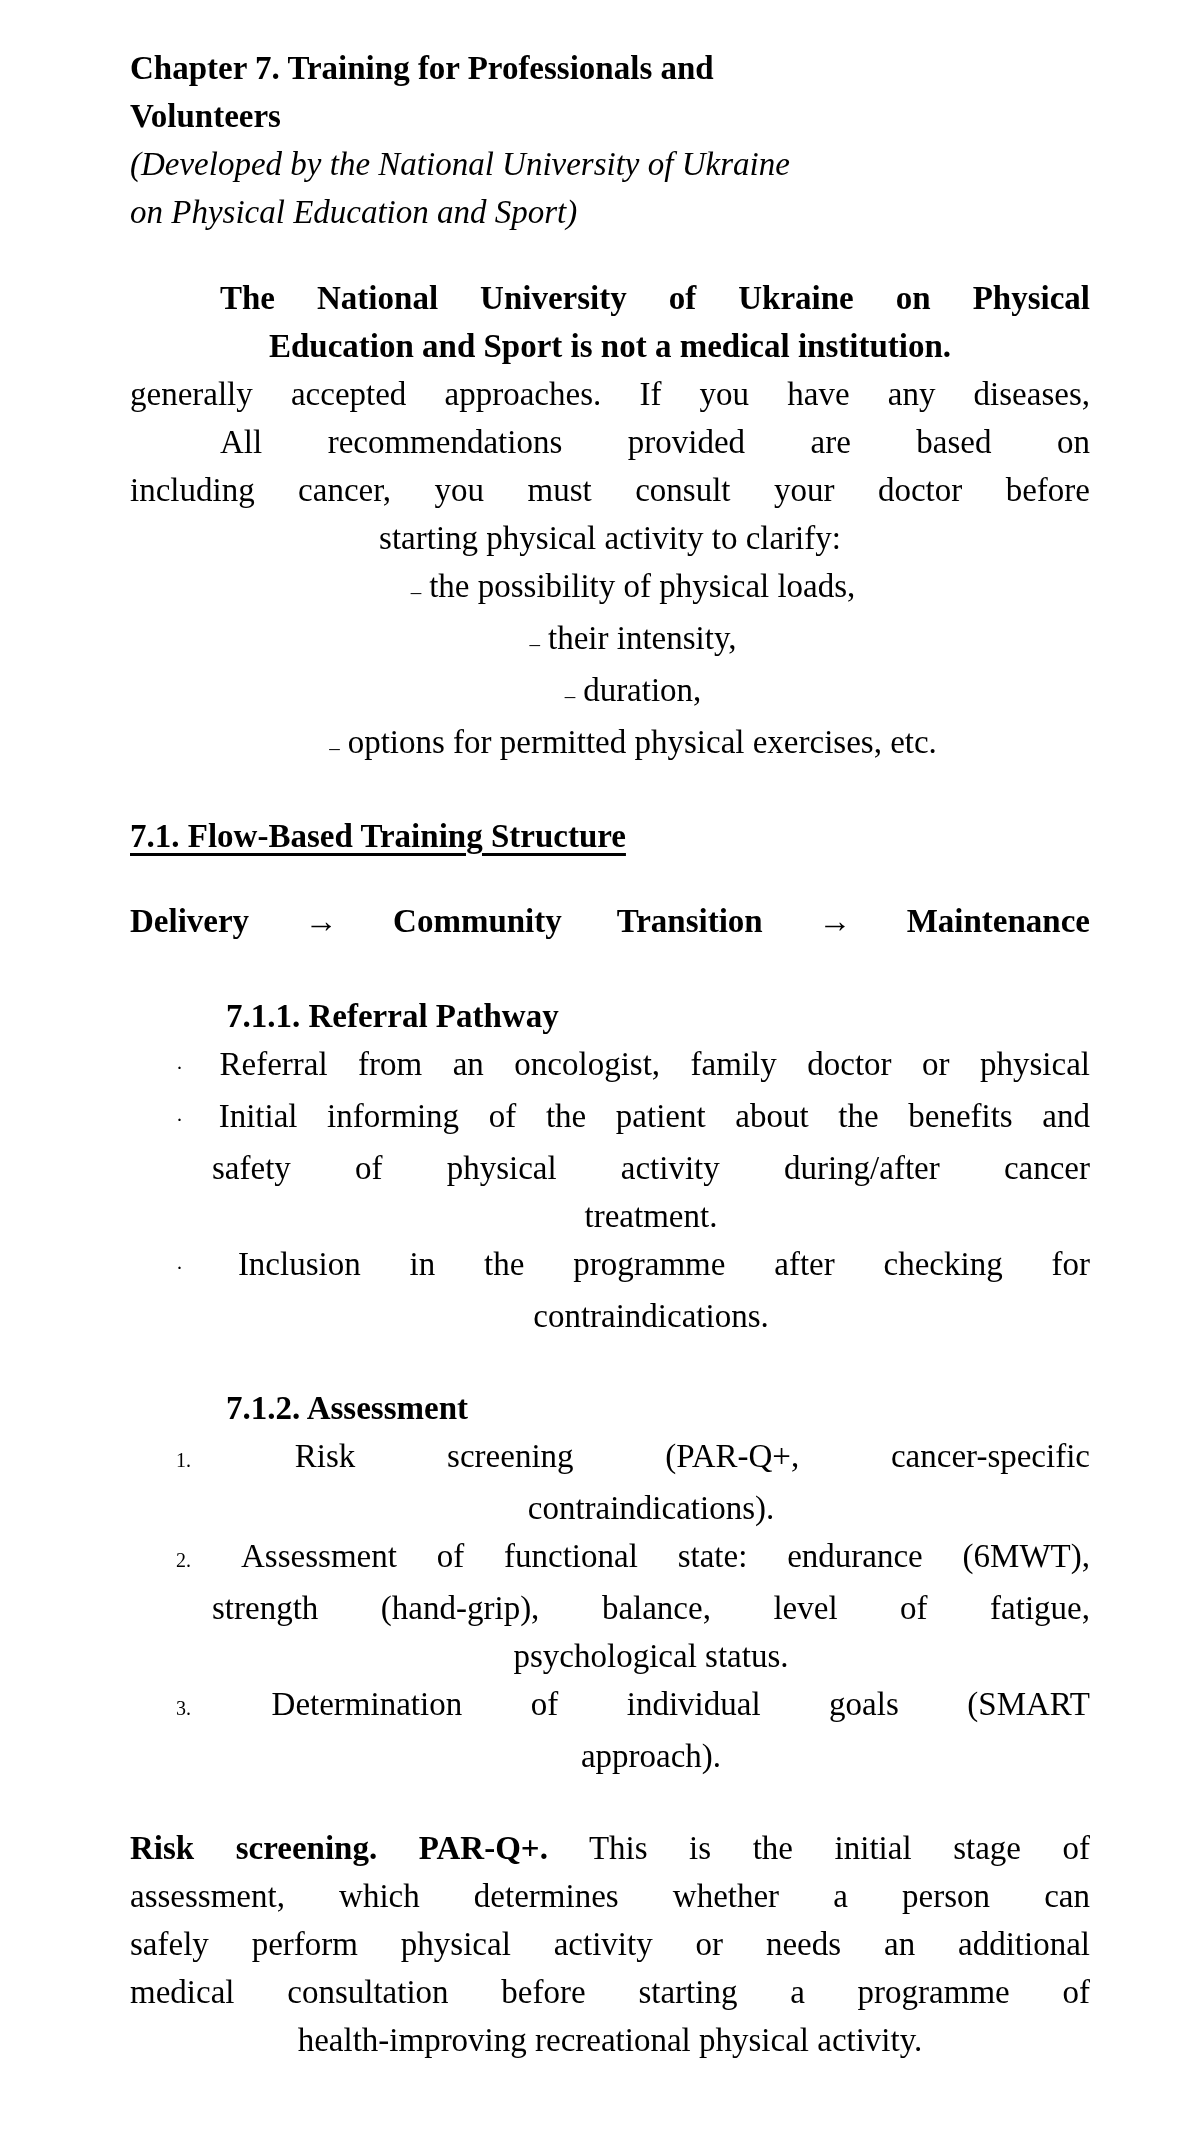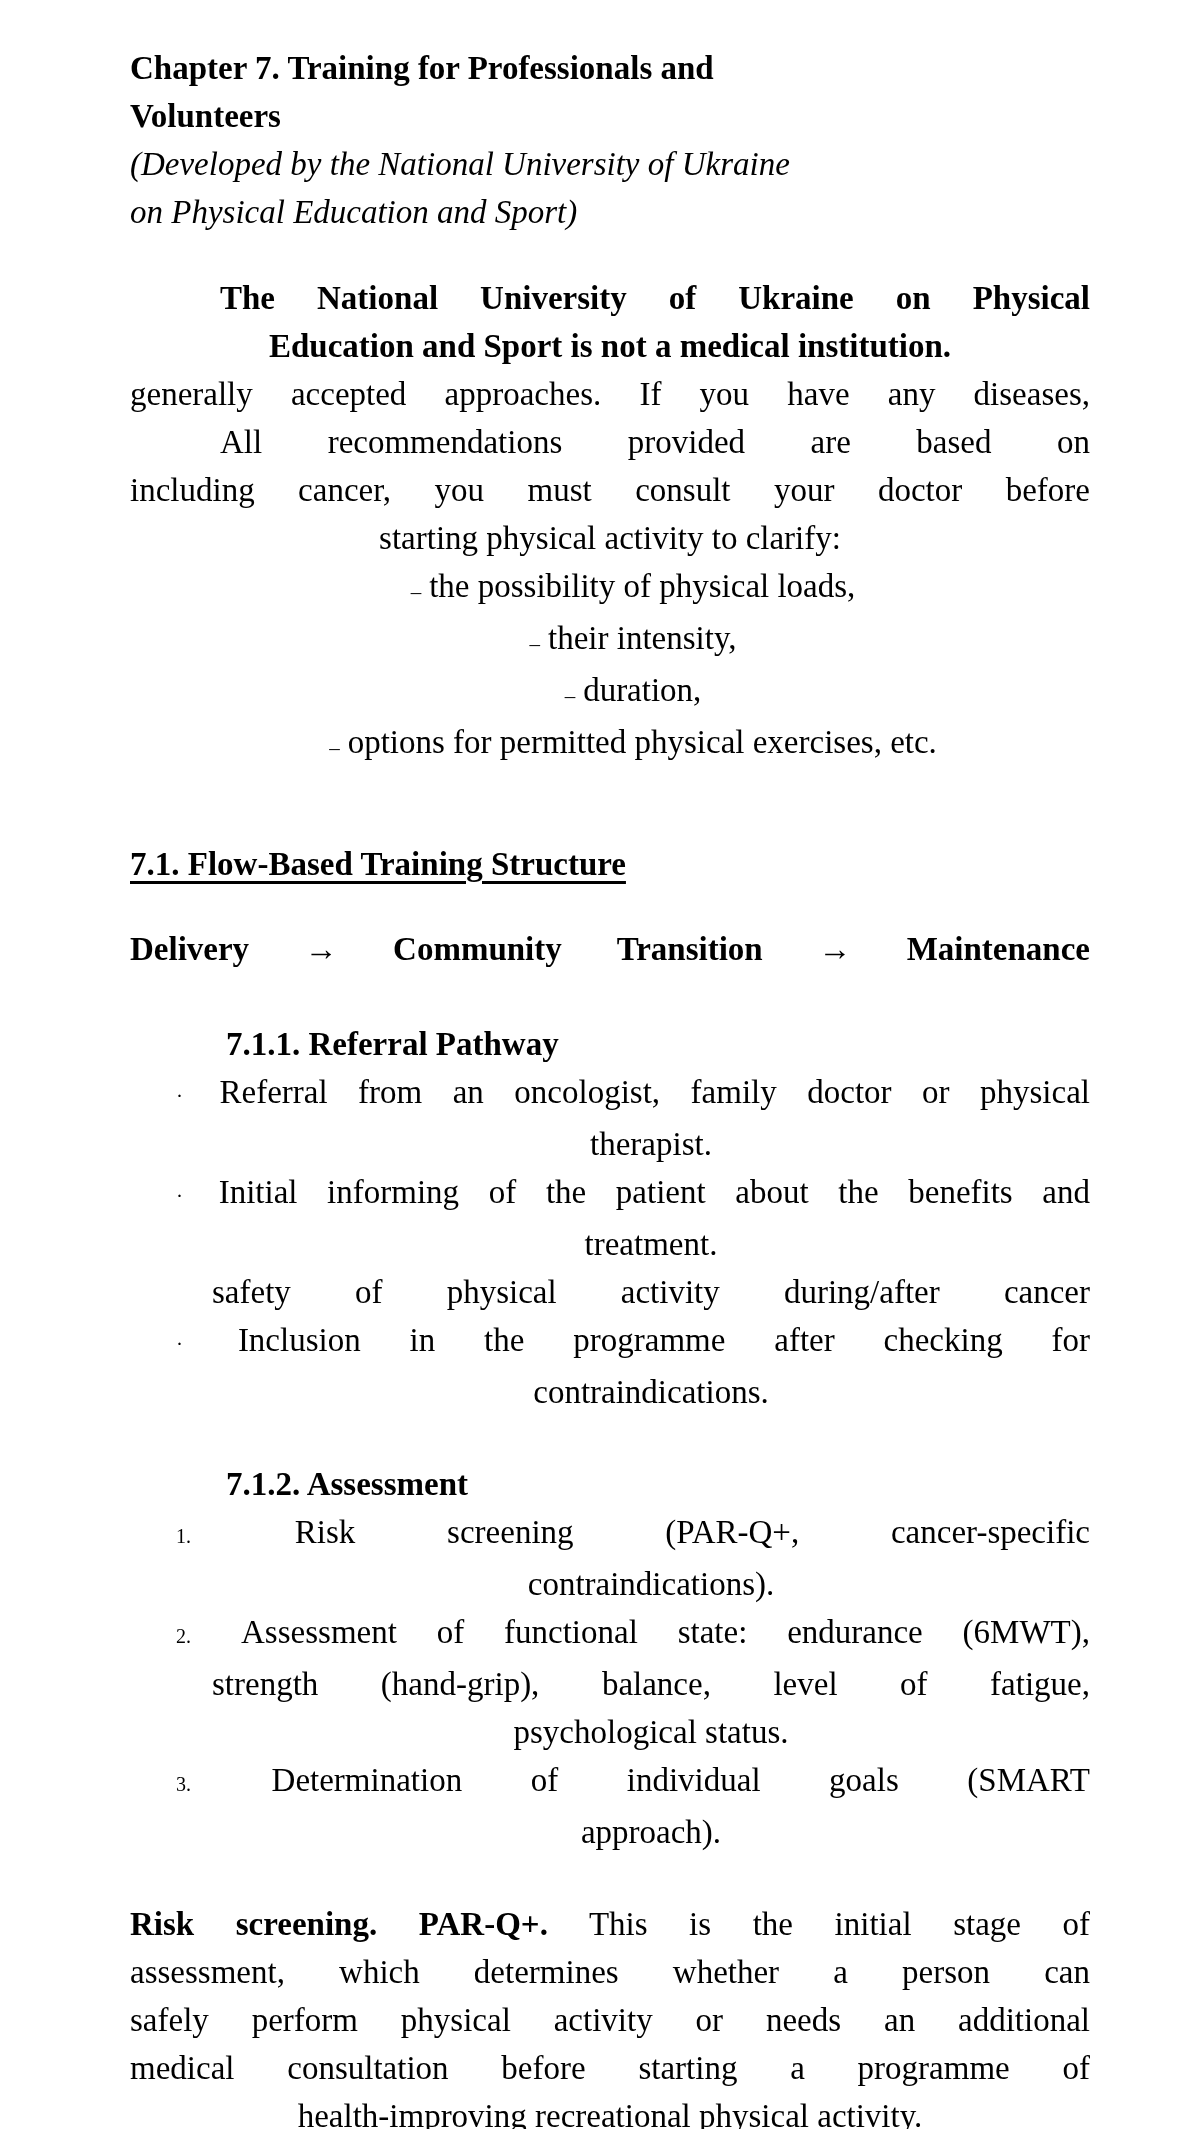--- a/index.html
+++ b/index.html
@@ -32,21 +32,21 @@
   .section-heading {
     font-weight: bold;
     text-decoration: underline;
     text-decoration-thickness: 3px;
     text-underline-offset: 6px;
   }
   
   .gap-38 { margin-top: 38px; }
   .gap-37 { margin-top: 37px; }
   .gap-44 { margin-top: 44px; }
-  .gap-45 { margin-top: 70px; }
+  .gap-45 { margin-top: 42px; }
   .gap-47 { margin-top: 47px; }
   
   .dash-line { padding-left: 46px; }
   .mk-dash {
     font-size: 21px;
     position: relative;
     top: 2px;
     margin-right: 8px;
   }
   
@@ -93,26 +93,25 @@
 
   <div class="gap-37">
     <div class="line jall bold">Delivery → Community Transition → Maintenance</div>
   </div>
 
   <div class="line subhead gap-47">7.1.1. Referral Pathway</div>
 
   <div>
     <div>
       <div class="line jall li-first"><span class="mk-dot">·</span> <span>Referral from an oncologist, family doctor or physical</span></div>
-      <div class="line left li-cont">therapist.</div>
     </div>
     <div>
       <div class="line jall li-first"><span class="mk-dot">·</span> <span>Initial informing of the patient about the benefits and</span></div>
+      <div class="line jall li-cont">safety of physical activity during/after cancer</div>
       <div class="line left li-cont">treatment.</div>
-      <div class="line jall li-cont">safety of physical activity during/after cancer</div>
     </div>
     <div>
       <div class="line jall li-first"><span class="mk-dot">·</span> <span>Inclusion in the programme after checking for</span></div>
       <div class="line left li-cont">contraindications.</div>
     </div>
   </div>
 
   <div class="line subhead gap-44">7.1.2. Assessment</div>
 
   <div>

